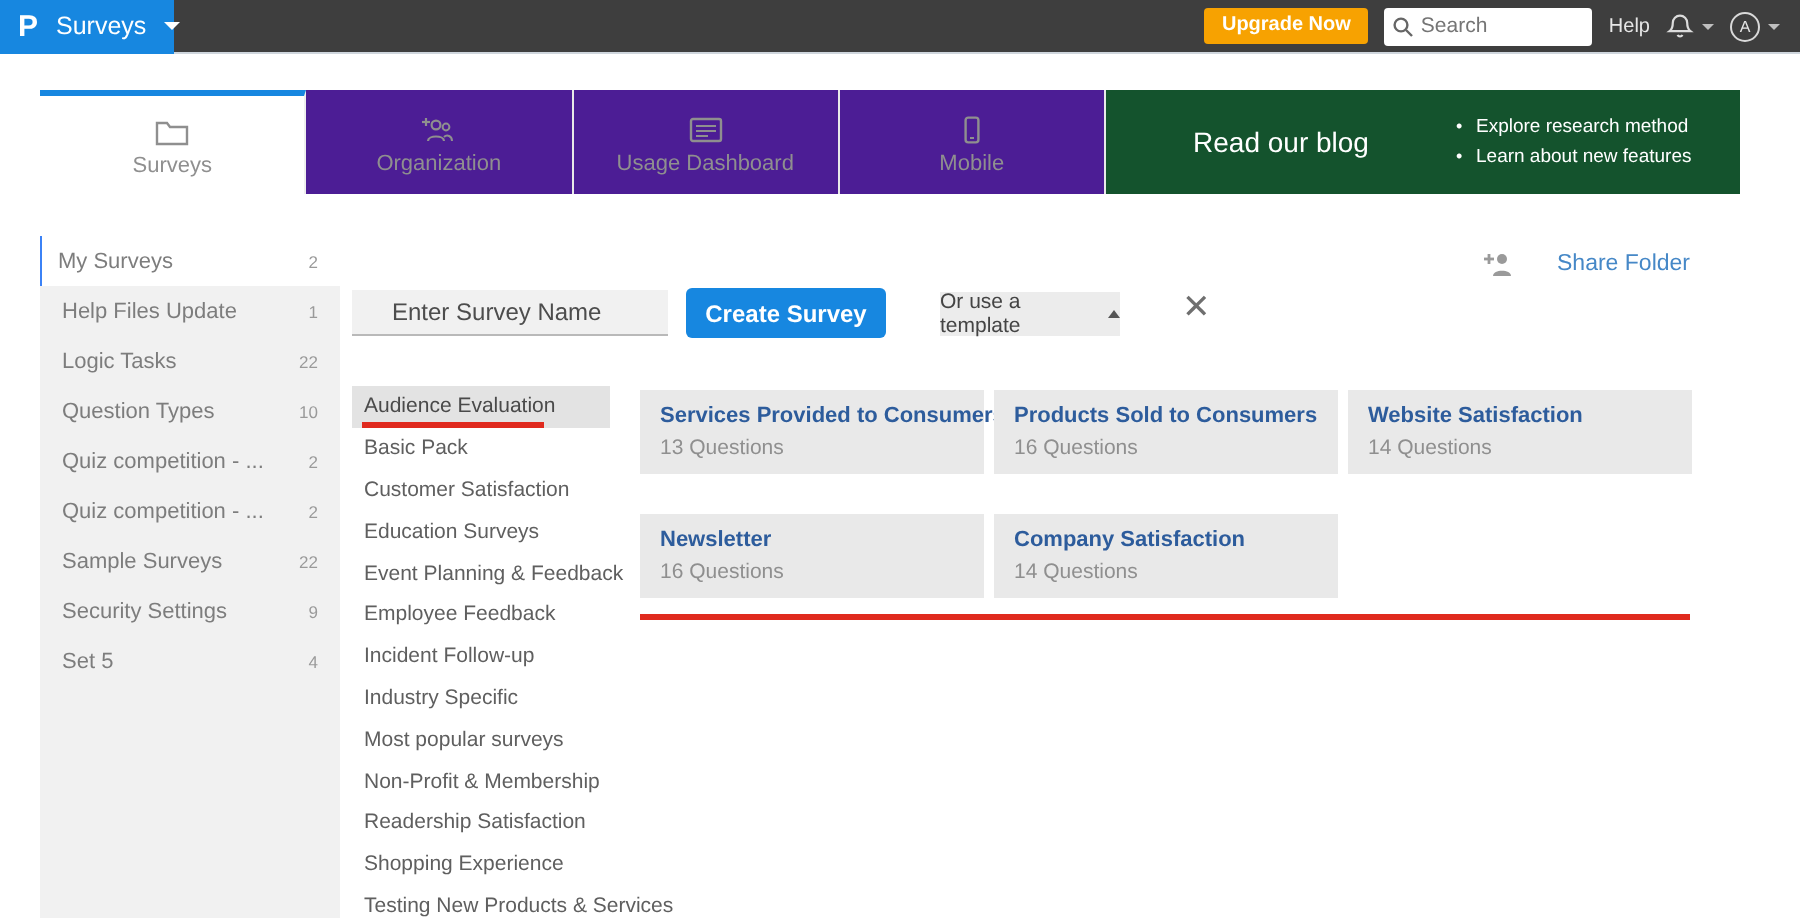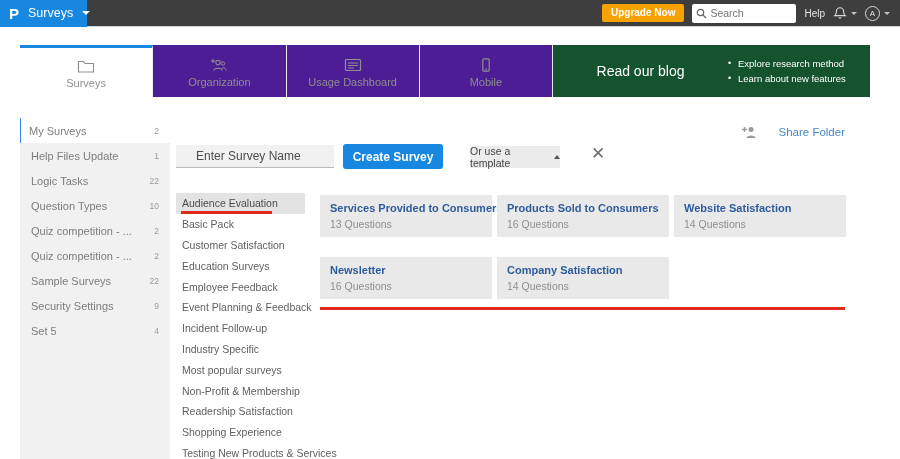--- a/index.html
+++ b/index.html
@@ -232,24 +232,24 @@
     <li class="cat-item">
         <span>Basic Pack</span>
       </li>
     <li class="cat-item">
         <span>Customer Satisfaction</span>
       </li>
     <li class="cat-item">
         <span>Education Surveys</span>
       </li>
     <li class="cat-item">
+        <span>Event Planning &amp; Feedback</span>
+      </li>
+    <li class="cat-item">
         <span>Employee Feedback</span>
-      </li>
-    <li class="cat-item">
-        <span>Event Planning &amp; Feedback</span>
       </li>
     <li class="cat-item">
         <span>Incident Follow-up</span>
       </li>
     <li class="cat-item">
         <span>Industry Specific</span>
       </li>
     <li class="cat-item">
         <span>Most popular surveys</span>
       </li>

